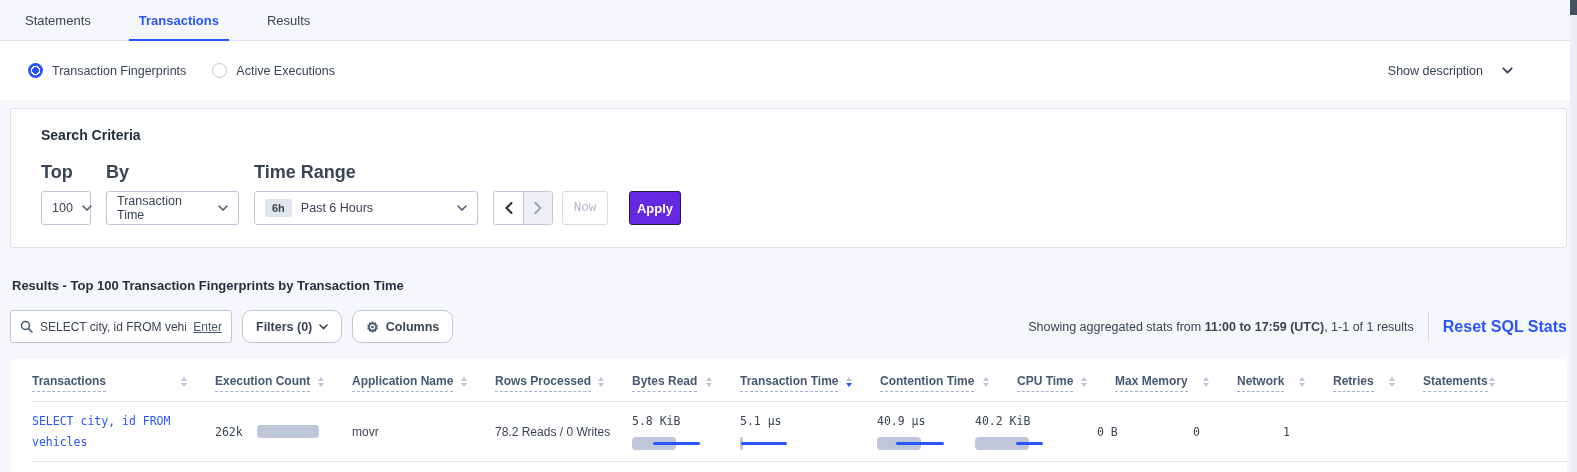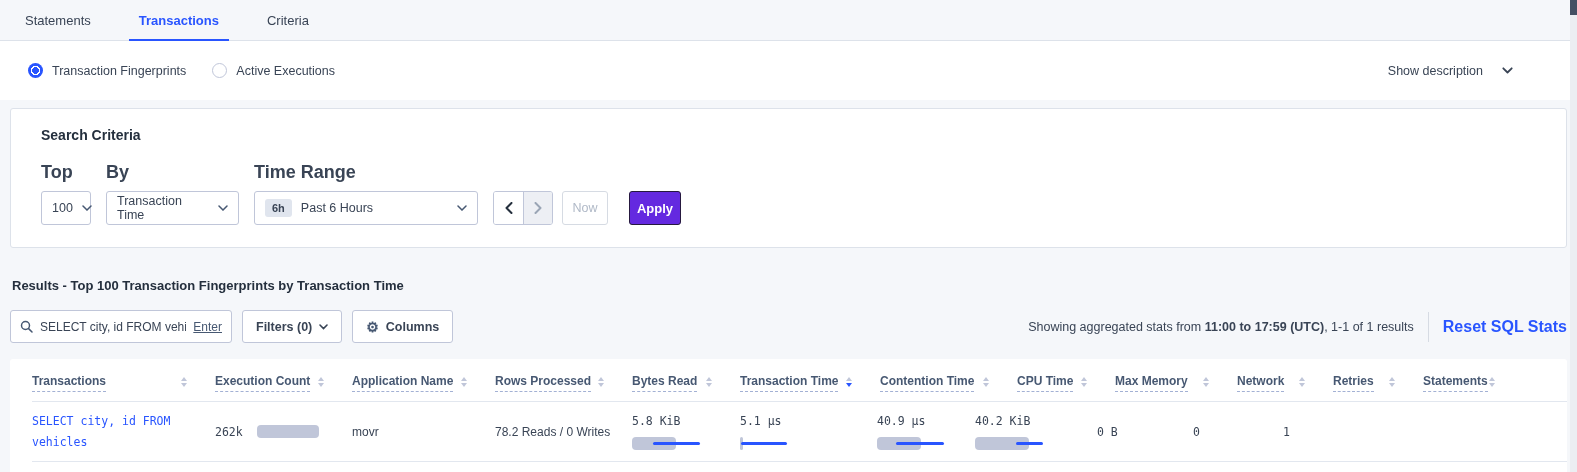--- a/index.html
+++ b/index.html
@@ -33,30 +33,30 @@
   .sc-fields { display:flex; align-items:flex-end; margin-top:19px; }
   .field { display:flex; flex-direction:column; gap:8px; margin-right:15px; }
   .field-label { font-size:18px; font-weight:700; color:var(--text); }
   .select { height:34px; border:1px solid var(--bar_gray); border-radius:3px; background:#fff; display:flex; align-items:center; padding:0 10px; font-size:12.5px; color:var(--text); gap:9px; cursor:pointer; }
   .select .chev { margin-left:auto; color:var(--text_mid); display:flex; }
   .w-top{width:50px}.w-by{width:133px}.w-time{width:224px}
   .badge { background:var(--badge_bg); border-radius:3px; padding:3px 7px; font-size:11px; font-weight:700; color:var(--text); }
   .arrow-group { display:flex; border:1px solid var(--bar_gray); border-radius:3px; overflow:hidden; margin-right:9px; height:34px; }
   .arrow-btn { width:29px; border:none; display:flex; align-items:center; justify-content:center; background:#fff; cursor:pointer; }
   .arrow-btn.disabled { border-left:1px solid var(--bar_gray); background:#edeff4; cursor:default; }
-  .now-btn { height:34px; width:46px; border:1px solid var(--border); background:#fff; border-radius:3px; color:var(--text_muted); font-size:12.5px; margin-right:21px; cursor:pointer; font-family:Liberation Sans, sans-serif; }
+  .now-btn { height:34px; width:46px; border:1px solid var(--border); background:#fff; border-radius:3px; color:var(--text_muted); font-size:12.5px; margin-right:21px; cursor:pointer; font-family:Liberation Mono, monospace; }
   .apply-btn { height:34px; width:52px; border:1px solid var(--purple_border); background:var(--purple); border-radius:3px; color:#fff; font-weight:700; font-size:13px; cursor:pointer; font-family:inherit; }
 
   
   .results-title { margin:30px 10px 0 12px; font-size:13px; font-weight:700; color:var(--text_dark); }
   .controls-row { display:flex; align-items:center; margin:17px 10px 0; }
   .search-box { width:222px; height:33px; background:#fff; border:1px solid var(--bar_gray); border-radius:3px; display:flex; align-items:center; padding:0 9px; gap:7px; }
   .search-box input { border:none; outline:none; flex:1; min-width:0; font-size:12px; color:var(--text); font-family:inherit; background:transparent; }
   .enter-hint { font-size:12px; color:var(--text_mid); text-decoration:underline; white-space:nowrap; }
-  .ctrl-btn { height:33px; margin-left:10px; background:#fff; border:1px solid var(--bar_gray); border-radius:3px; display:flex; align-items:center; gap:7px; padding:0 13px; font-size:12.5px; font-weight:600; color:var(--text); cursor:pointer; font-family:inherit; }
+  .ctrl-btn { height:33px; margin-left:10px; background:#fff; border:1px solid var(--bar_gray); border-radius:9px; display:flex; align-items:center; gap:7px; padding:0 13px; font-size:12.5px; font-weight:600; color:var(--text); cursor:pointer; font-family:inherit; }
   .gear { font-size:14px; line-height:1; color:var(--text_mid); }
   .stats { margin-left:auto; font-size:12.5px; color:var(--text); white-space:nowrap; }
   .stats b { font-weight:700; }
   .vdiv { width:1px; height:30px; background:var(--border); margin:0 14px; }
   .reset-link { color:var(--accent); font-size:16px; font-weight:600; cursor:pointer; white-space:nowrap; }
 
   
   .table-card { background:#fff; margin:16px 10px 0; border-radius:3px; padding:0 0 18px 22px; }
   .thead { display:flex; padding-top:15px; padding-bottom:9px; border-bottom:1px solid var(--border_light); }
   .th { display:flex; align-items:flex-start; justify-content:space-between; padding-right:28px; }
@@ -81,21 +81,21 @@
   
   .scrollbar { position:absolute; top:0; right:0; width:7px; height:472px; background:#eceef2; }
   .scroll-thumb { width:7px; height:15px; background:#444f63; }
 </style>
 </head>
 <body>
 
 <div class="tabbar">
   <div class="tab">Statements</div>
   <div class="tab active">Transactions</div>
-  <div class="tab">Criteria</div>
+  <div class="tab">Results</div>
 </div>
 
 <div class="toggle-row">
   <div class="radios">
     <label class="radio">
       <span class="rdot checked"></span>
       <span>Transaction Fingerprints</span>
     </label>
     <label class="radio">
       <span class="rdot unchecked"></span>

